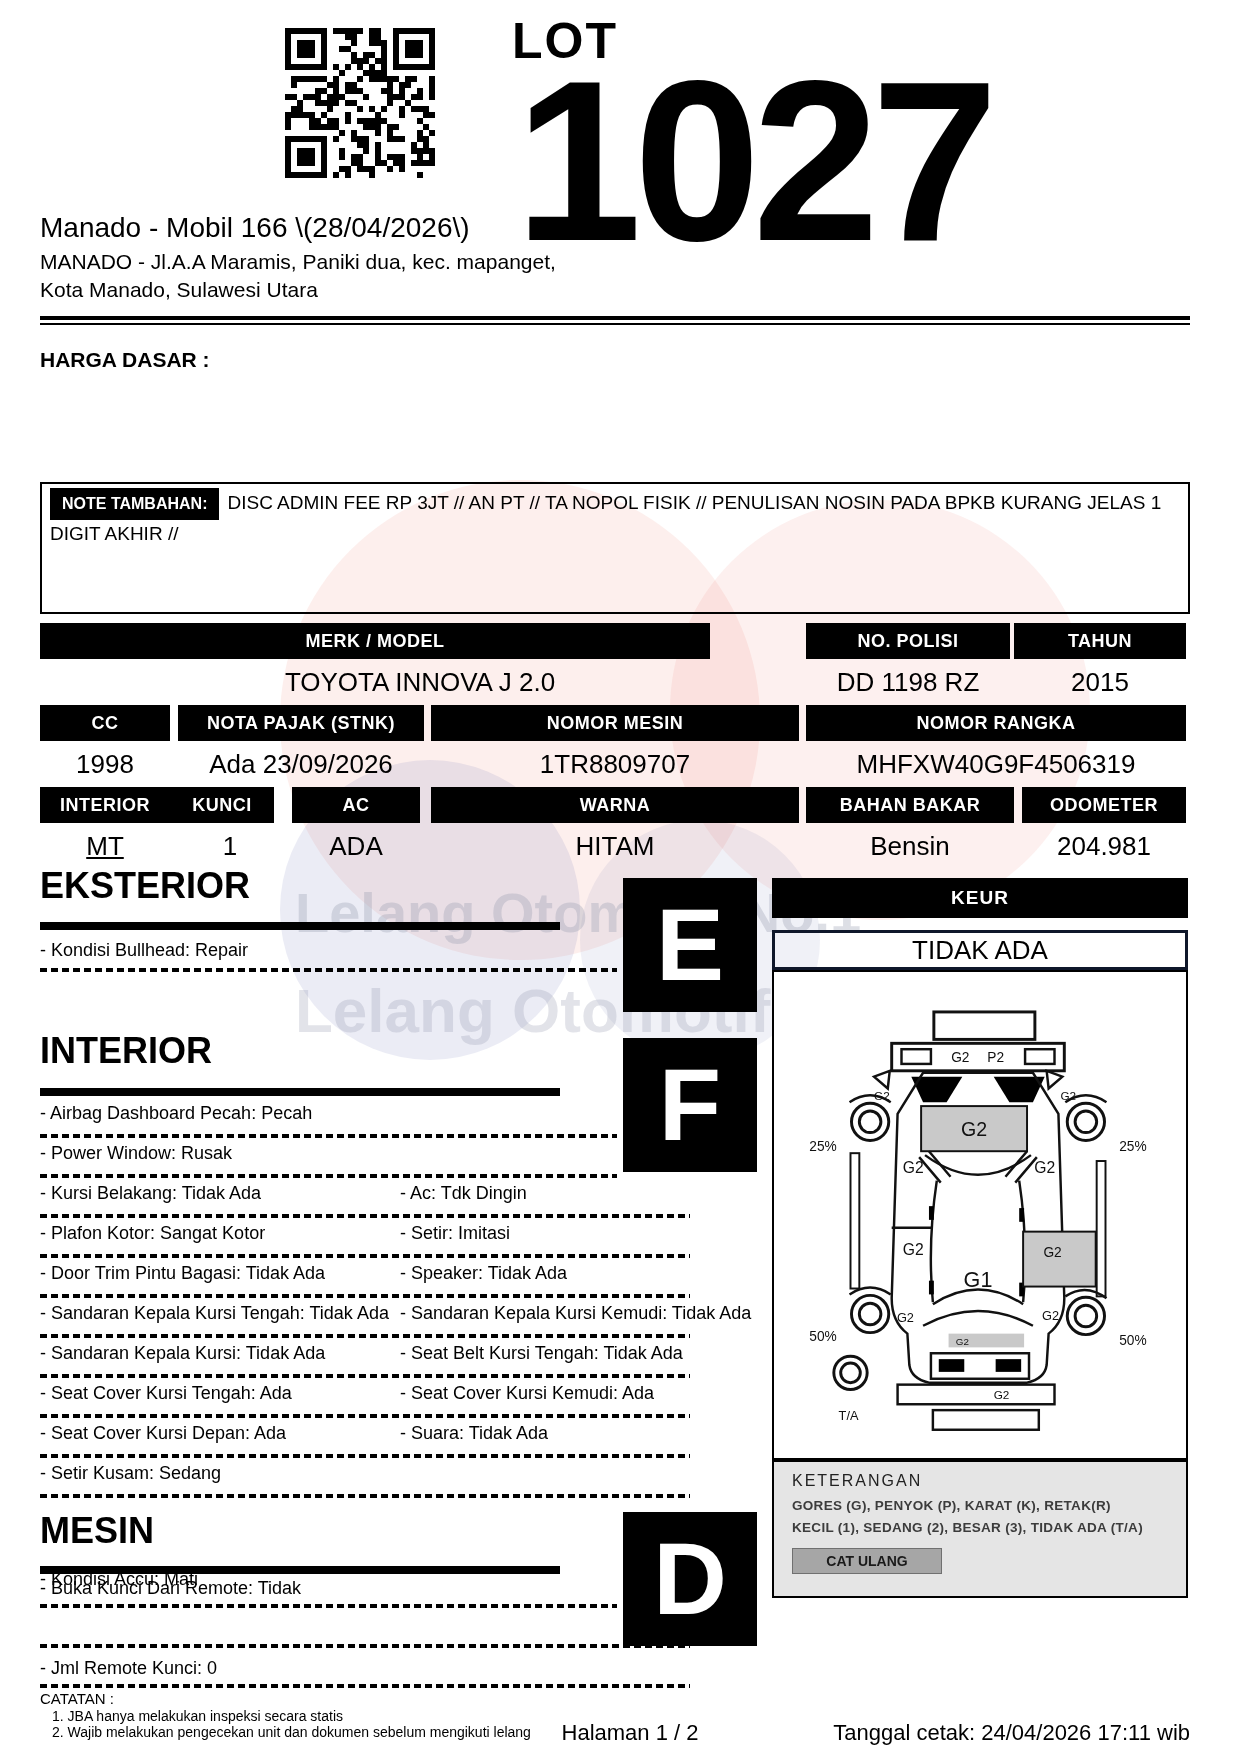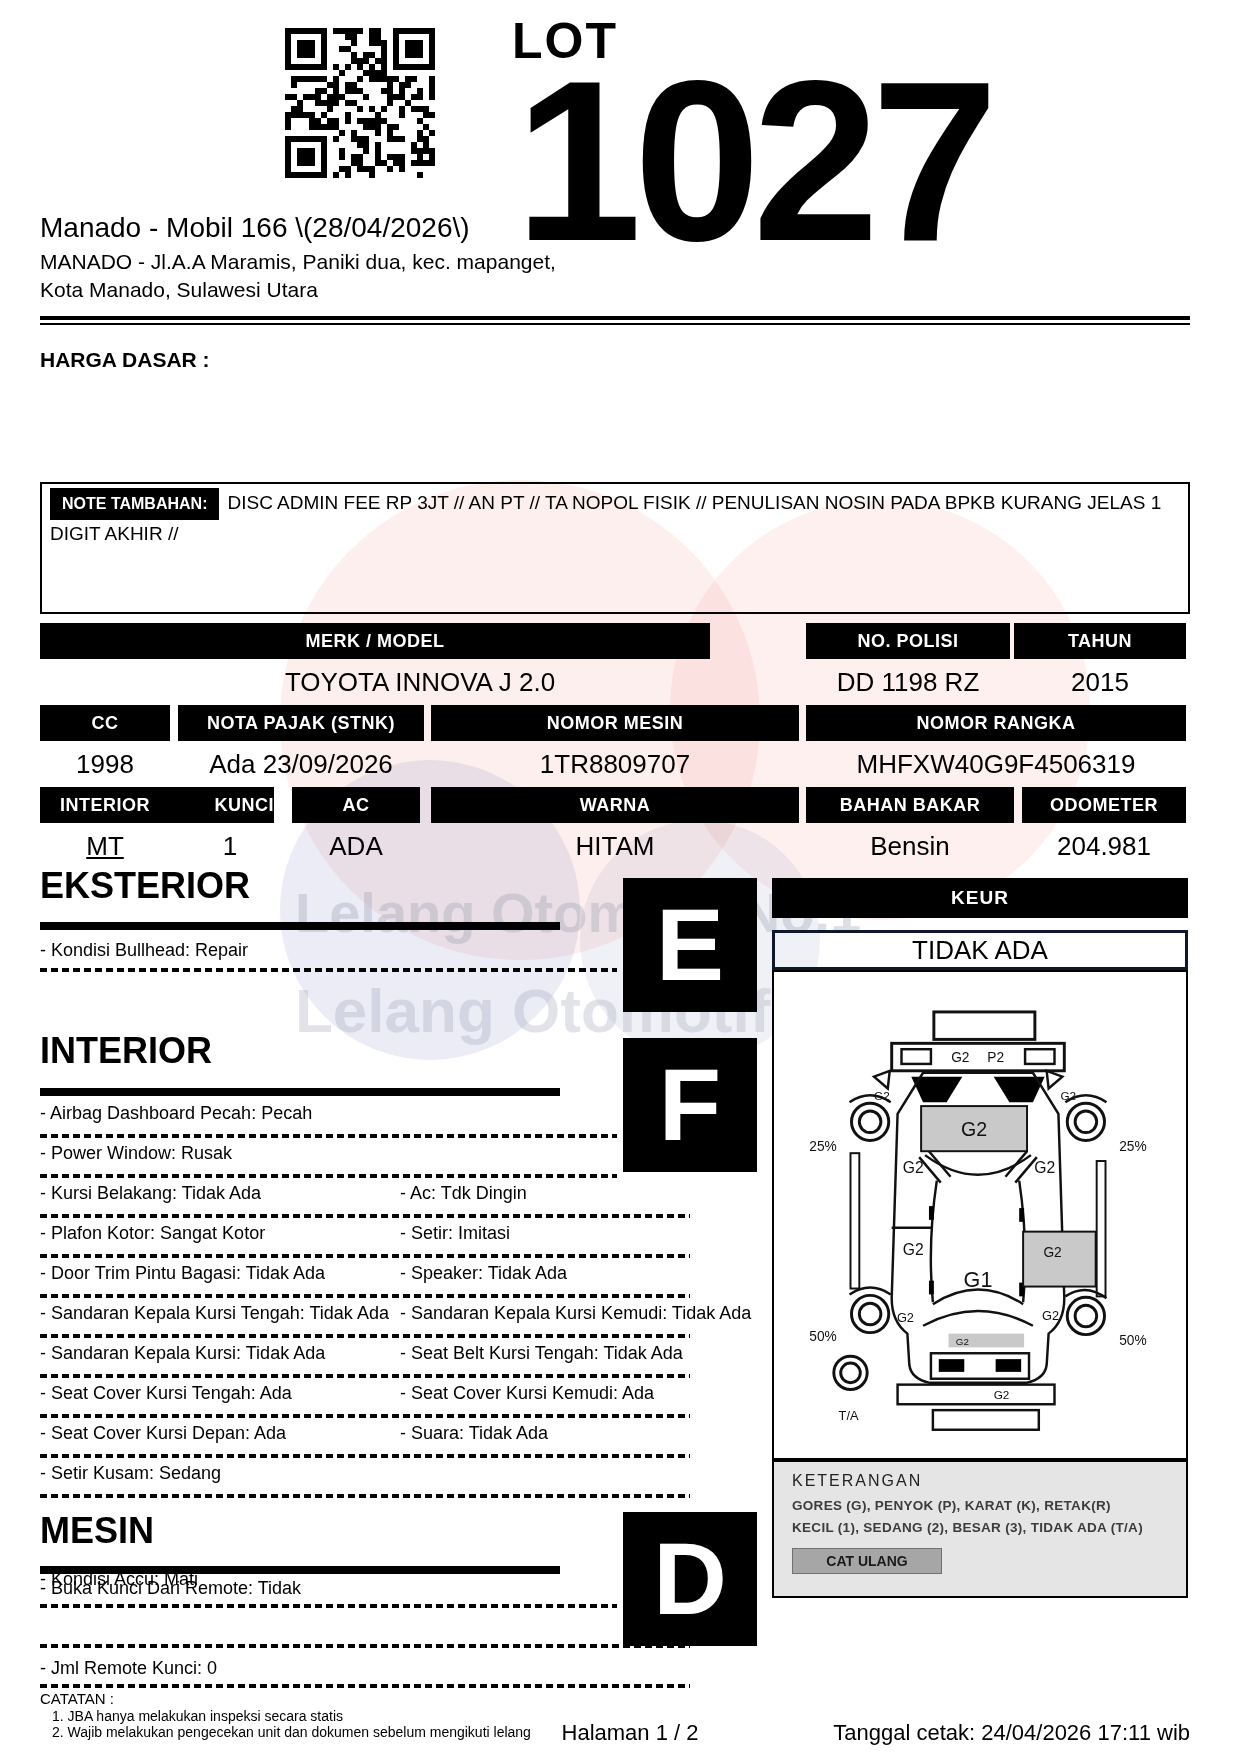--- a/index.html
+++ b/index.html
@@ -399,21 +399,21 @@
   <div class="hcell" style="left:40px;top:705px;width:130px;">CC</div>
   <div class="hcell" style="left:178px;top:705px;width:246px;">NOTA PAJAK (STNK)</div>
   <div class="hcell" style="left:431px;top:705px;width:368px;">NOMOR MESIN</div>
   <div class="hcell" style="left:806px;top:705px;width:380px;">NOMOR RANGKA</div>
   <div class="vcell" style="left:40px;top:744px;width:130px;">1998</div>
   <div class="vcell" style="left:178px;top:744px;width:246px;">Ada 23/09/2026</div>
   <div class="vcell" style="left:431px;top:744px;width:368px;">1TR8809707</div>
   <div class="vcell" style="left:806px;top:744px;width:380px;">MHFXW40G9F4506319</div>
 
   <div class="hcell" style="left:40px;top:787px;width:130px;">INTERIOR</div>
-  <div class="hcell" style="left:170px;top:787px;width:104px;text-align:right;">KUNCI</div>
+  <div class="hcell" style="left:170px;top:787px;width:104px;">KUNCI</div>
   <div class="hcell" style="left:292px;top:787px;width:128px;">AC</div>
   <div class="hcell" style="left:431px;top:787px;width:368px;">WARNA</div>
   <div class="hcell" style="left:806px;top:787px;width:208px;">BAHAN BAKAR</div>
   <div class="hcell" style="left:1022px;top:787px;width:164px;">ODOMETER</div>
   <div class="vcell" style="left:40px;top:826px;width:130px;text-decoration:underline;">MT</div>
   <div class="vcell" style="left:178px;top:826px;width:104px;">1</div>
   <div class="vcell" style="left:292px;top:826px;width:128px;">ADA</div>
   <div class="vcell" style="left:431px;top:826px;width:368px;">HITAM</div>
   <div class="vcell" style="left:806px;top:826px;width:208px;">Bensin</div>
   <div class="vcell" style="left:1022px;top:826px;width:164px;">204.981</div>

